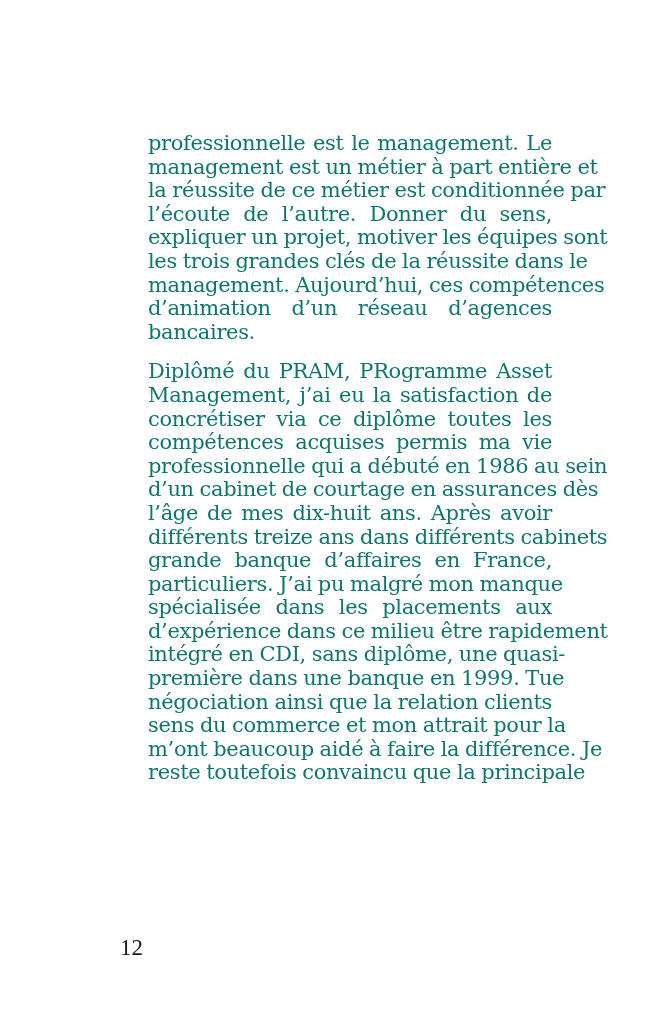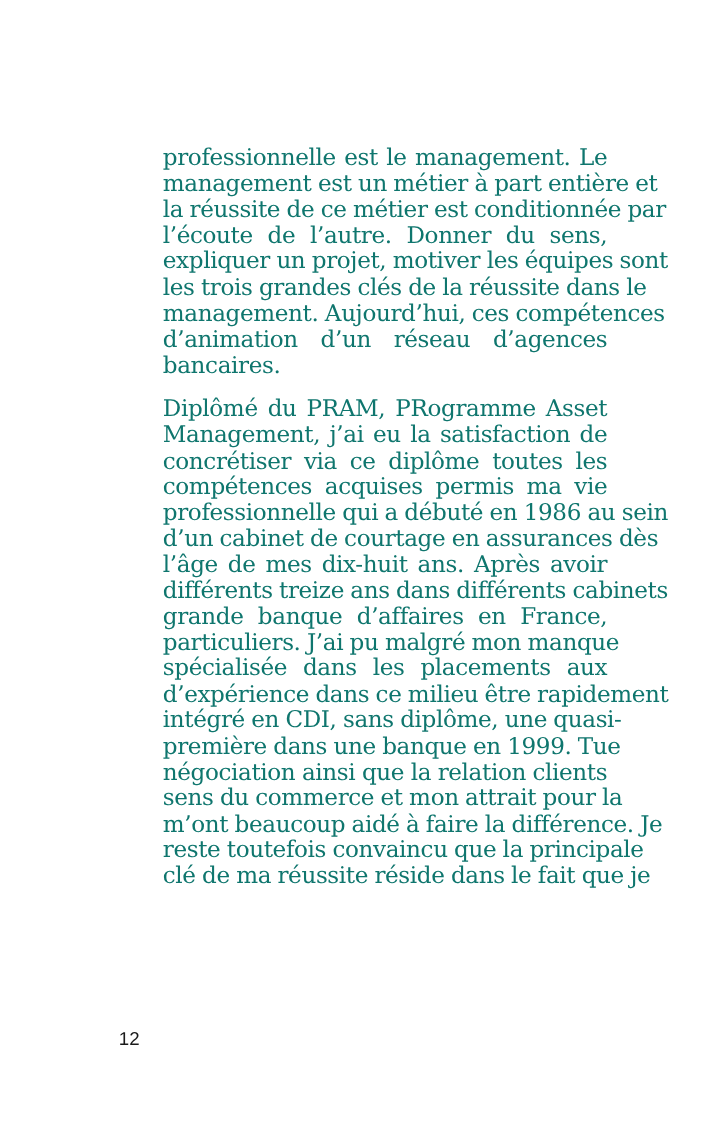--- a/index.html
+++ b/index.html
@@ -41,24 +41,24 @@
       height: 23.6px;
     }
     .line.last {
       text-align-last: left;
     }
     .para-gap {
       height: 16px;
     }
     .page-number {
       position: absolute;
-      left: 108px;
+      left: 120px;
       top: 935px;
-      font-family: Liberation Sans, sans-serif;
-      font-size: 17px;
+      font-family: Liberation Serif, serif;
+      font-size: 23px;
       color: #1a1a1a;
     }
   </style>
 </head>
 <body>
 
 <div class="page">
   <div class="text-block">
     <div>
       <span class="line" style="">professionnelle est le management. Le</span>
@@ -84,17 +84,16 @@
       <span class="line" style="">grande banque d’affaires en France,</span>
       <span class="line" style="">particuliers. J’ai pu malgré mon manque</span>
       <span class="line" style="">spécialisée dans les placements aux</span>
       <span class="line" style="">d’expérience dans ce milieu être rapidement</span>
       <span class="line" style="">intégré en CDI, sans diplôme, une quasi-</span>
       <span class="line" style="">première dans une banque en 1999. Tue</span>
       <span class="line" style="">négociation ainsi que la relation clients</span>
       <span class="line" style="">sens du commerce et mon attrait pour la</span>
       <span class="line" style="">m’ont beaucoup aidé à faire la différence. Je</span>
       <span class="line" style="">reste toutefois convaincu que la principale</span>
-      <span class="line" style="">clé de ma réussite réside dans le fait que je</span>
     </div>
   </div>
   <div class="page-number">12</div>
 </div>
 
 </body></html>

